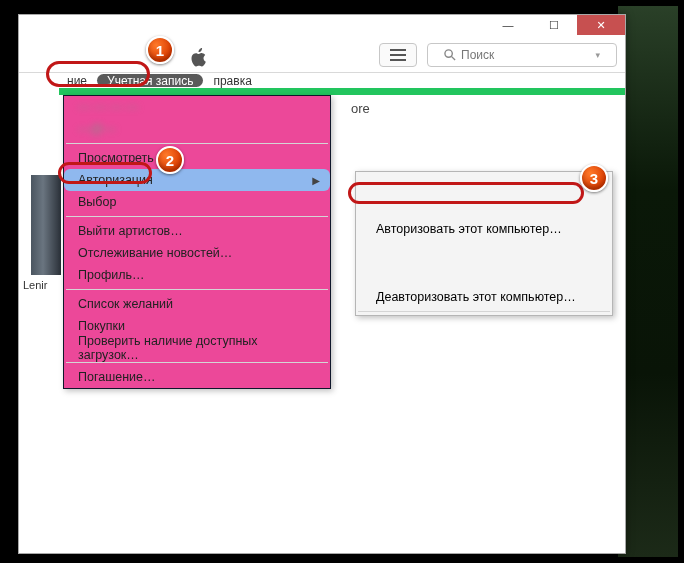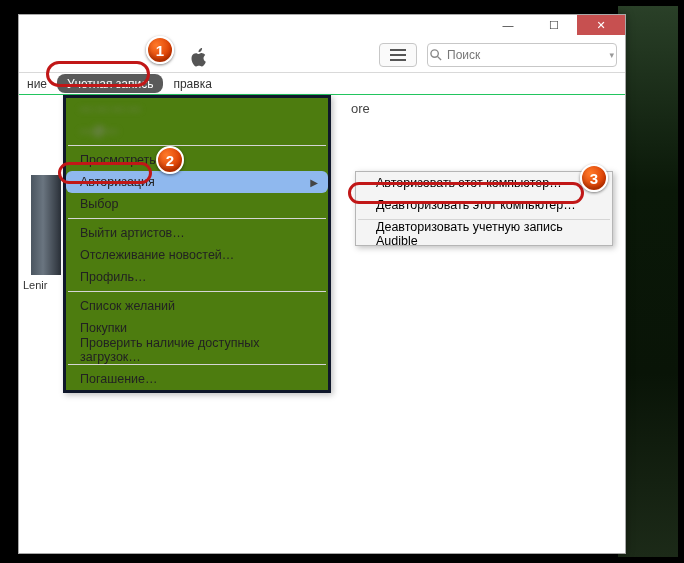--- a/index.html
+++ b/index.html
@@ -12,43 +12,43 @@
   .titlebar { height: 22px; background: #fff; position: relative; }
   .win-btns { position: absolute; right: 0; top: 0; display: flex; }
   .win-btn { width: 46px; height: 20px; display: flex; align-items: center; justify-content: center; font-size: 11px; color: #333; }
   .win-btn.close { background: #c75050; color: #fff; width: 48px; }
 
   .toolbar { height: 36px; border-bottom: 1px solid #d9d9d9; display: flex; align-items: center; padding: 0 8px; gap: 10px; }
   .apple-logo { width: 22px; height: 22px; margin-left: 160px; }
   .tb-spacer { flex: 1; }
   .view-btn { width: 38px; height: 24px; border: 1px solid #c7c7c7; border-radius: 4px; display: flex; align-items: center; justify-content: center; background: #fafafa; }
   .view-btn svg { width: 16px; height: 12px; }
-  .search { width: 190px; height: 24px; border: 1px solid #c7c7c7; border-radius: 4px; display: flex; align-items: center; padding: 0 2px; gap: 5px; color: #777; font-size: 12px; }
+  .search { width: 190px; height: 24px; border: 1px solid #c7c7c7; border-radius: 4px; display: flex; align-items: center; padding: 0 16px; gap: 5px; color: #777; font-size: 12px; }
   .search svg { width: 12px; height: 12px; }
 
-  .menubar { height: 22px; display: flex; align-items: stretch; border-bottom: 1px solid #22c55e; font-size: 12px; }
+  .menubar { height: 22px; display: flex; align-items: stretch; border-bottom: 7px solid #22c55e; font-size: 12px; margin-left: 40px; }
   .menu-item { padding: 0 8px; display: flex; align-items: center; color: #333; }
   .menu-item.active { background: #5a5a5a; color: #fff; border-radius: 8px; margin: 1px 2px; padding: 0 10px; }
 
   .content { position: absolute; left: 0; top: 80px; width: 100%; height: calc(100% - 80px); background: #fff; }
 
   .album-thumb { position: absolute; left: 12px; top: 160px; width: 30px; height: 100px; background: linear-gradient(90deg,#4a5560,#6a7580 40%,#2a3038); }
   .album-caption { position: absolute; left: 4px; top: 264px; font-size: 11px; color: #333; }
 
   .store-text { position: absolute; left: 332px; top: 86px; font-size: 13px; color: #444; }
 
-  .dropdown { position: absolute; left: 44px; top: 80px; width: 268px; background: #4d7c0f; border: 3px solid #0f172a; box-shadow: 2px 2px 6px rgba(0,0,0,.25); font-size: 12.5px; color: #222; }
+  .dropdown { position: absolute; left: 44px; top: 80px; width: 268px; background: #ec4899; border: 1px solid #0f172a; box-shadow: 2px 2px 6px rgba(0,0,0,.25); font-size: 12.5px; color: #222; }
   .dd-row { height: 22px; display: flex; align-items: center; padding: 0 14px; position: relative; }
   .dd-row.blur { filter: blur(3px); color: #888; }
   .dd-sep { height: 1px; background: #d5d5d5; margin: 3px 2px; }
   .dd-row.highlight { background: #8fb8ee; border-radius: 6px; }
   .dd-row .chev { position: absolute; right: 10px; font-size: 10px; color: #444; }
 
   .submenu { position: absolute; left: 336px; top: 156px; width: 258px; background: #f4f4f4; border: 1px solid #b5b5b5; box-shadow: 2px 2px 6px rgba(0,0,0,.25); font-size: 12.5px; }
-  .sm-row { height: 22px; display: flex; align-items: center; padding: 0 20px; }
+  .sm-row { height: 22px; display: flex; align-items: center; padding: 0 20px; margin-top: 46px; }
 
   .callout { position: absolute; border: 3px solid #c11717; border-radius: 14px; pointer-events: none; }
   .co1 { left: 40px; top: 55px; width: 104px; height: 26px; }
   .co2 { left: 52px; top: 156px; width: 94px; height: 22px; }
   .co3 { left: 342px; top: 176px; width: 236px; height: 22px; }
 
   .badge { position: absolute; width: 28px; height: 28px; border-radius: 50%; background: radial-gradient(circle at 35% 30%, #ff7a2a, #d93a00 70%); border: 2px solid #fff; box-shadow: 0 1px 3px rgba(0,0,0,.5), inset 0 -3px 4px rgba(0,0,0,.25); color: #fff; font-weight: bold; font-size: 15px; display: flex; align-items: center; justify-content: center; }
   .b1 { left: 140px; top: 30px; }
   .b2 { left: 150px; top: 140px; }
   .b3 { left: 574px; top: 158px; }
@@ -127,21 +127,20 @@
       <div class="dd-row">Покупки</div>
       <div class="dd-row">Проверить наличие доступных загрузок…</div>
       <div class="dd-sep"></div>
       <div class="dd-row">Погашение…</div>
     </div>
 
     <div class="submenu">
       <div class="sm-row">Авторизовать этот компьютер…</div>
       <div class="sm-row">Деавторизовать этот компьютер…</div>
       <div class="dd-sep"></div>
-      <div class="sm-row">Деавторизовать учетную запись Audible</div>
     </div>
 
   </div>
 
   <div class="callout co1"></div>
   <div class="callout co2"></div>
   <div class="callout co3"></div>
 
   <div class="badge b1">1</div>
   <div class="badge b2">2</div>

